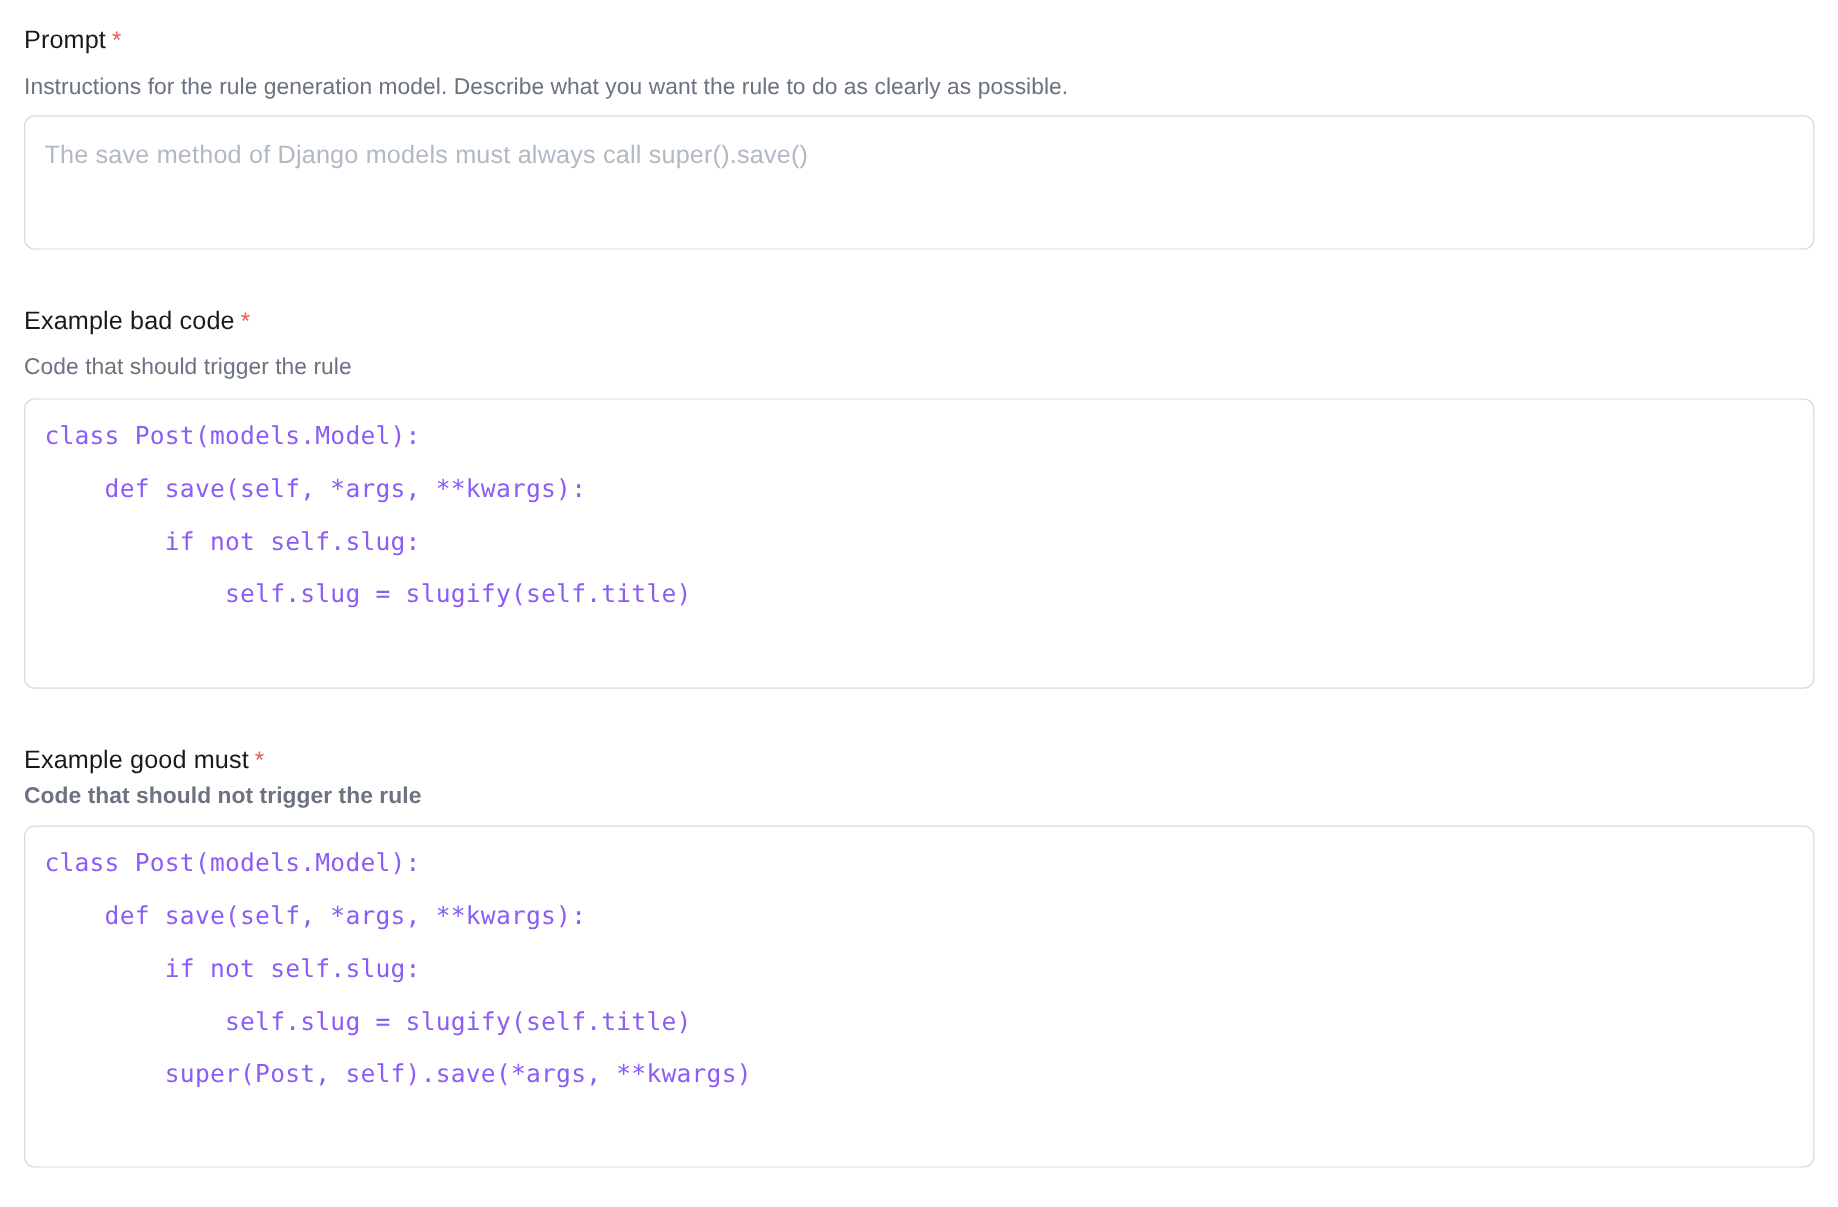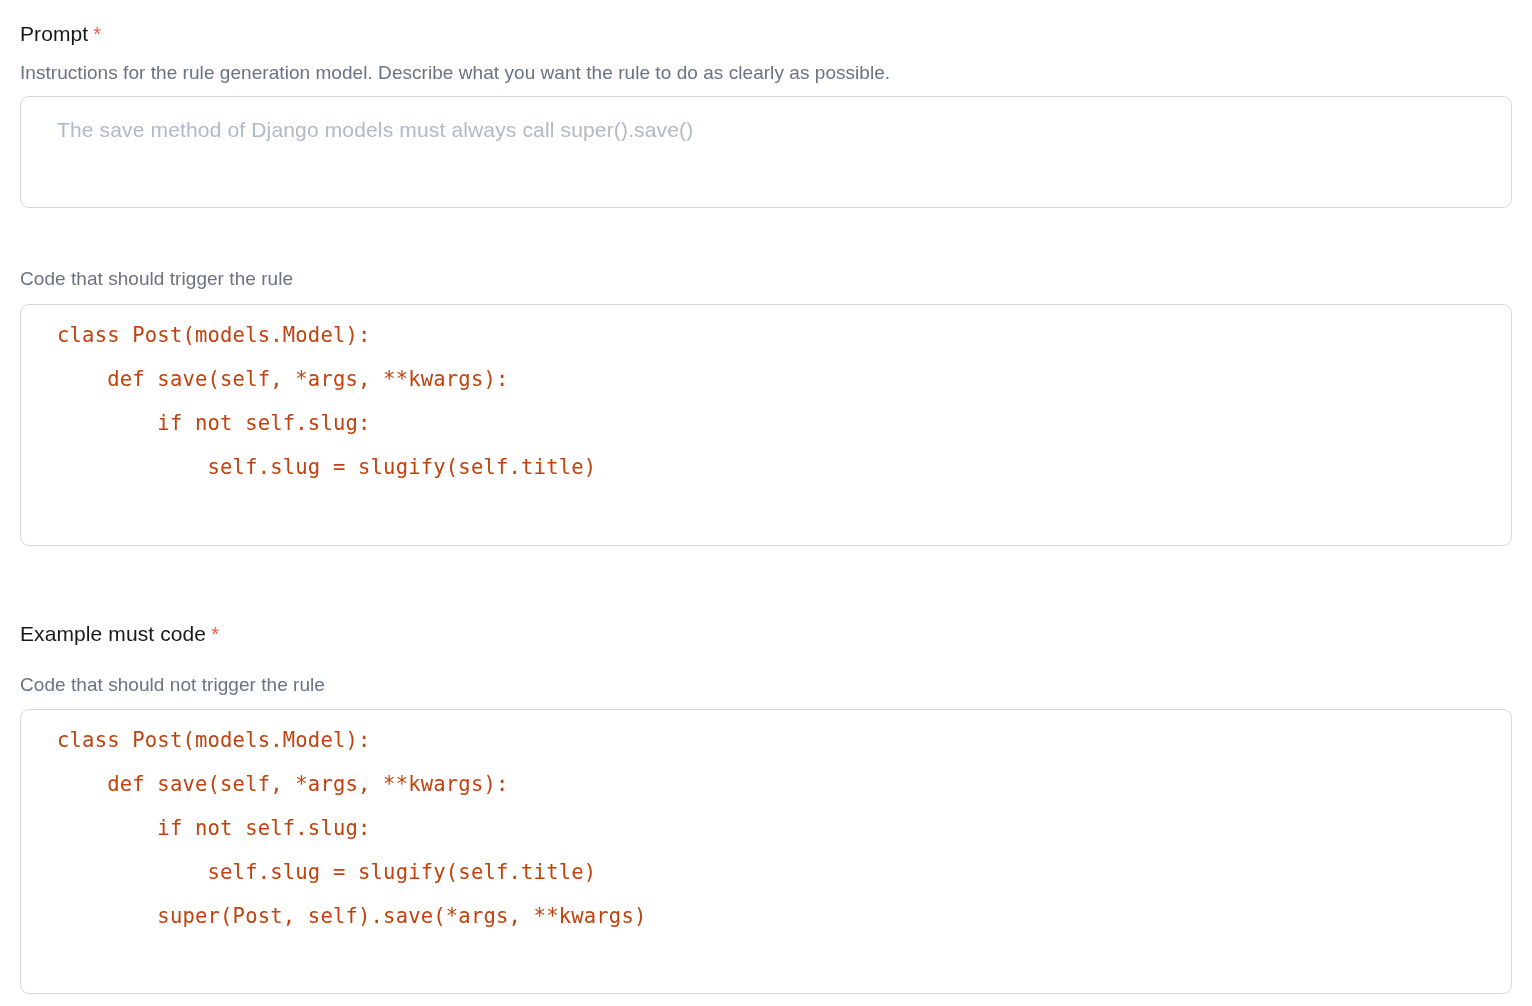--- a/index.html
+++ b/index.html
@@ -56,84 +56,87 @@
     margin: 0;
     padding: 0;
     display: block;
     white-space: nowrap;
   }
   .textarea-box {
     width: 1492px;
     background: #ffffff;
     border: 1.6px solid #d5dae0;
     border-radius: 9px;
-    padding: 18px 22px 18px 36px;
+    padding: 18px 22px 18px 16px;
     overflow: hidden;
   }
   .placeholder-prose {
     font-family: "Liberation Sans", sans-serif;
     font-size: 21px;
     line-height: 30px;
     color: #b1b9c5;
     letter-spacing: 0.15px;
     white-space: pre-wrap;
     margin: 0;
   }
   .placeholder-code {
     font-family: "DejaVu Sans Mono", monospace;
     font-size: 20.5px;
     line-height: 44px;
-    color: #c2410c;
+    color: #8b5cf6;
     letter-spacing: 0.2px;
     white-space: pre;
     margin: 0;
     tab-size: 4;
   }
 
   
   #group-prompt          { top: 20px; }
   #group-prompt .field-help   { margin-top: 12px; }
   #group-prompt .textarea-box { margin-top: 11px; height: 112px; }
 
   #group-bad             { top: 254px; }
   #group-bad .field-help      { margin-top: 12px; }
   #group-bad .textarea-box    { margin-top: 13px; height: 242px; padding-top: 8px; }
 
   #group-good            { top: 620px; }
-  #group-good .field-help     { margin-top: 24px; }
+  #group-good .field-help     { margin-top: 3px; font-weight: bold; }
   #group-good .textarea-box   { margin-top: 12px; height: 285px; padding-top: 8px; }
 </style>
 </head>
 <body>
 
 <div class="form-root">
 
   <div class="field-group" id="group-prompt">
     <label class="field-label">
       <span class="label-text">Prompt</span><span class="required-star">*</span>
     </label>
     <div class="field-help">Instructions for the rule generation model. Describe what you want the rule to do as clearly as possible.</div>
     <div class="textarea-box">
       <div class="placeholder-prose">The save method of Django models must always call super().save()</div>
     </div>
   </div>
 
   <div class="field-group" id="group-bad">
+    <label class="field-label">
+      <span class="label-text">Example bad code</span><span class="required-star">*</span>
+    </label>
     <div class="field-help">Code that should trigger the rule</div>
     <div class="textarea-box">
       <pre class="placeholder-code">class Post(models.Model):
     def save(self, *args, **kwargs):
         if not self.slug:
             self.slug = slugify(self.title)</pre>
     </div>
   </div>
 
   <div class="field-group" id="group-good">
     <label class="field-label">
-      <span class="label-text">Example must code</span><span class="required-star">*</span>
+      <span class="label-text">Example good must</span><span class="required-star">*</span>
     </label>
     <div class="field-help">Code that should not trigger the rule</div>
     <div class="textarea-box">
       <pre class="placeholder-code">class Post(models.Model):
     def save(self, *args, **kwargs):
         if not self.slug:
             self.slug = slugify(self.title)
         super(Post, self).save(*args, **kwargs)</pre>
     </div>
   </div>

